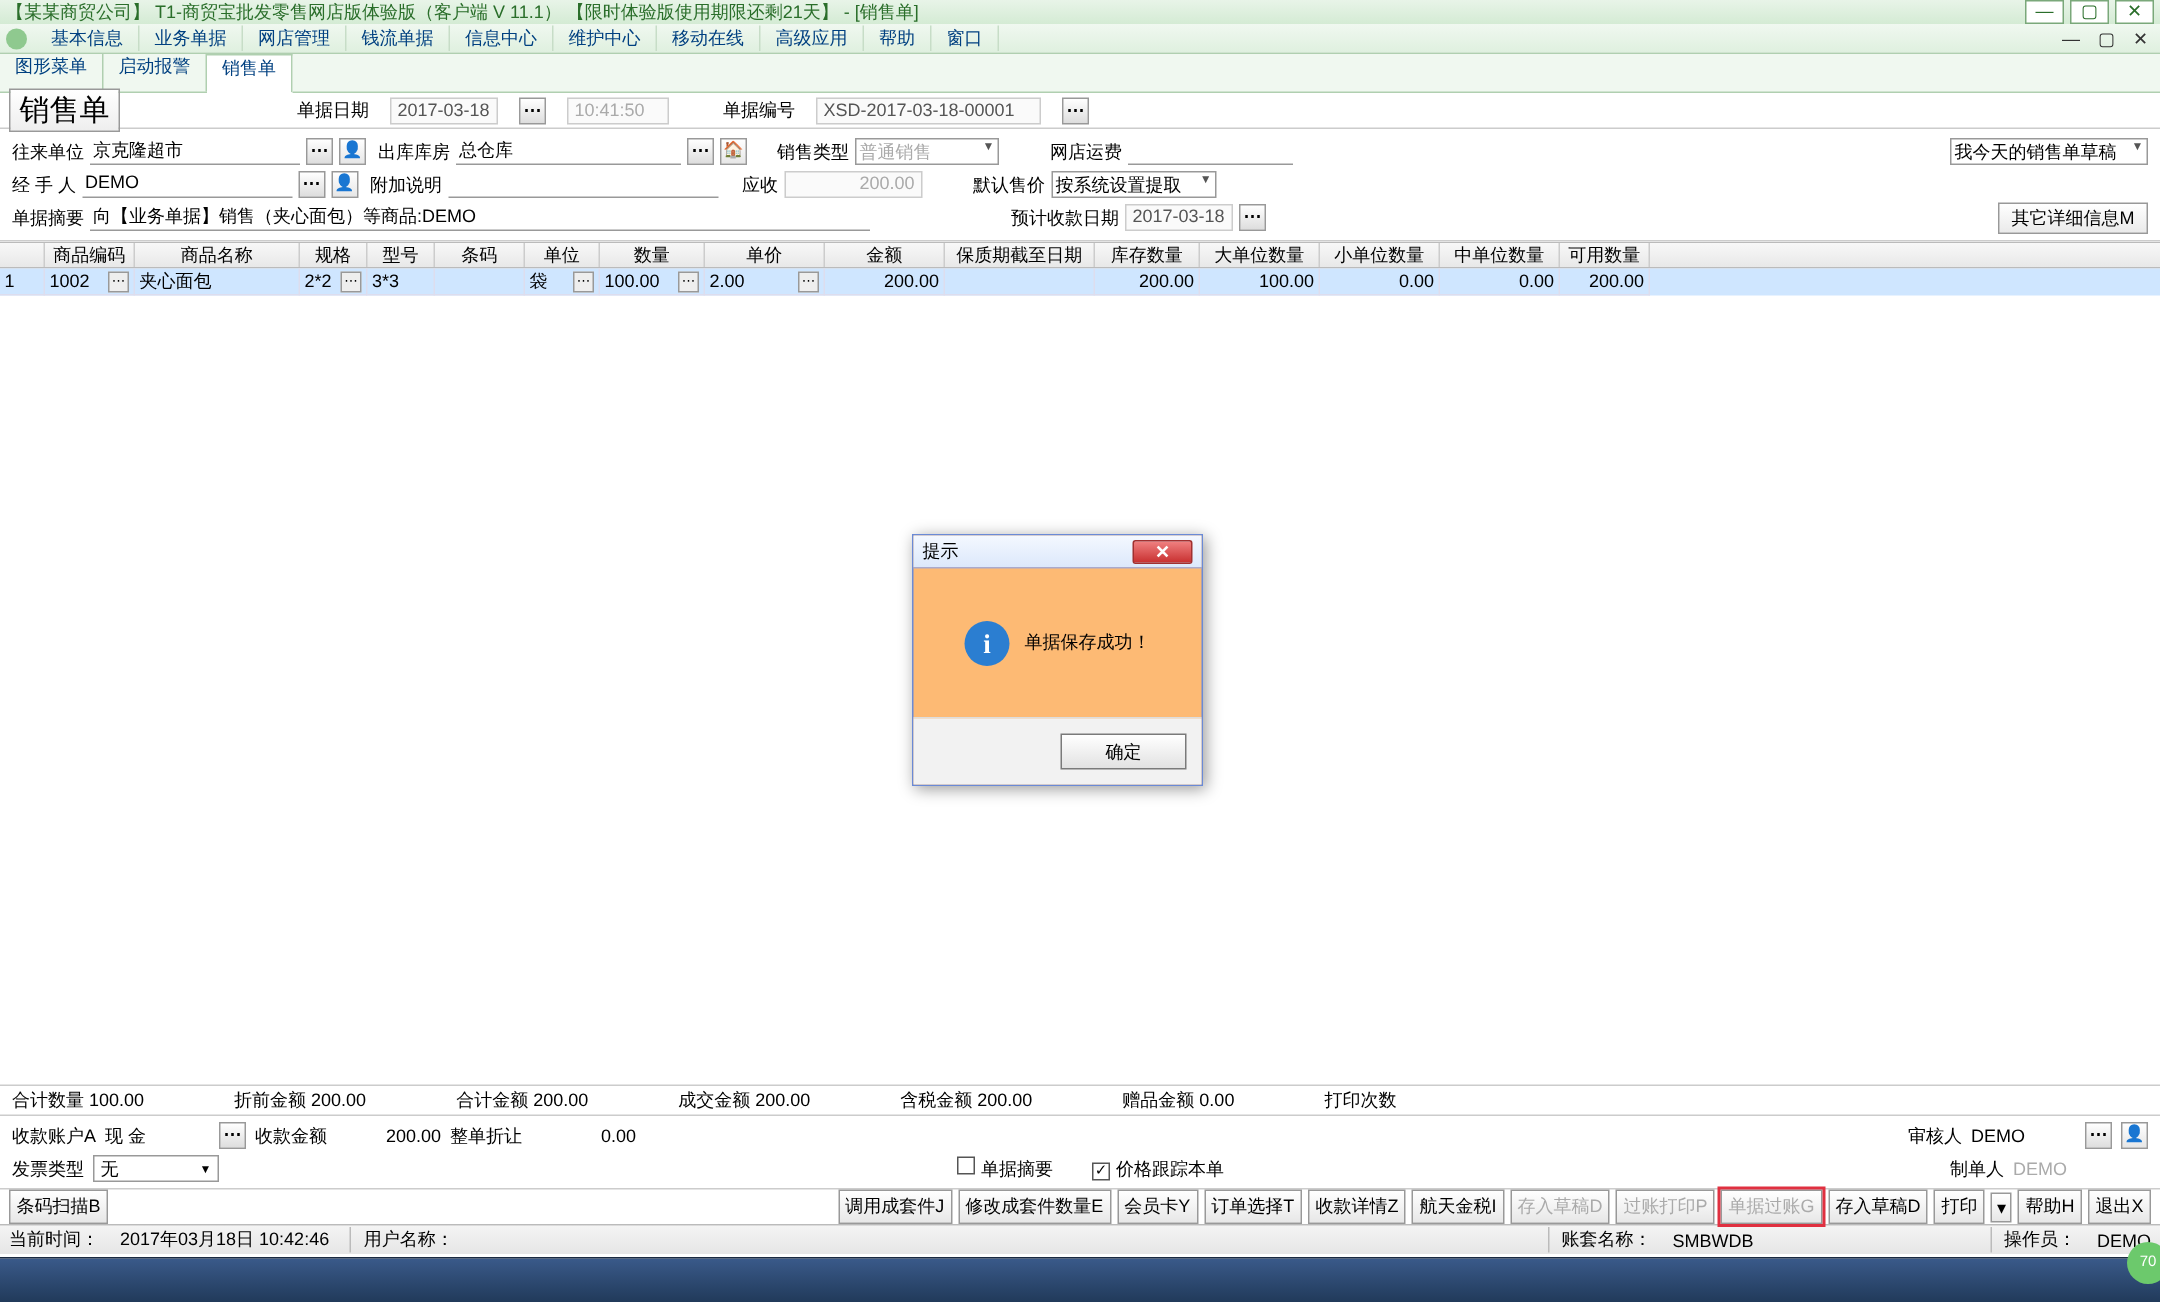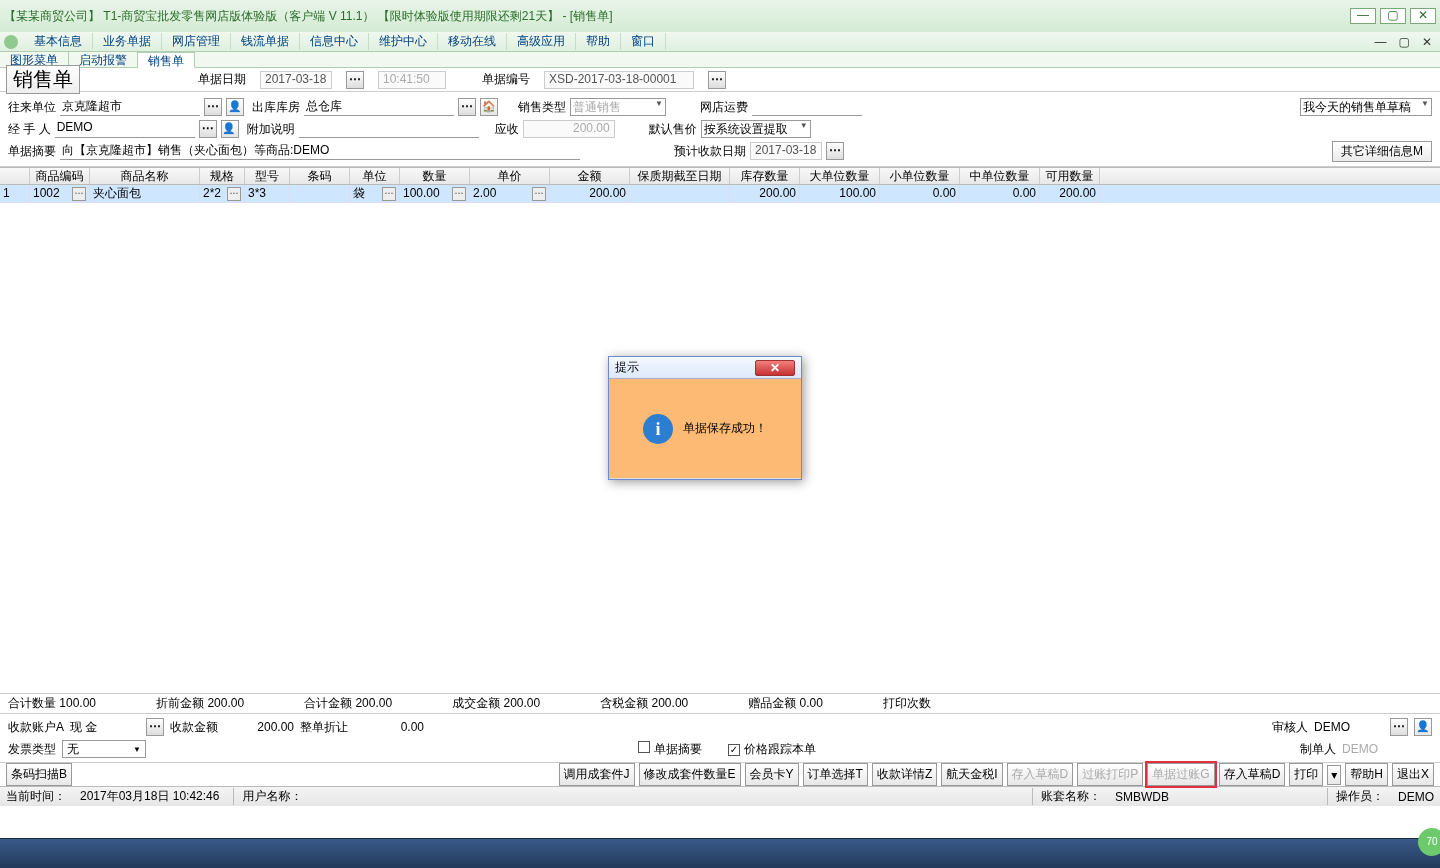--- a/index.html
+++ b/index.html
@@ -1,32 +1,32 @@
 <!DOCTYPE html>
 <html><head>
 <meta charset="utf-8">
 <style>
 * { box-sizing: border-box; margin: 0; padding: 0; font-family: "Microsoft YaHei", SimSun, sans-serif; font-size: 12px; }
 html, body { width: 1440px; height: 868px; overflow: hidden; background: #fff; position: relative; }
 
 
-.titlebar { height: 32px; background: linear-gradient(#e8f4e8, #d4ebd4); display: flex; align-items: center; padding: 0 4px; color: #2a6e2a; justify-content: space-between; }
+.titlebar { height: 16px; background: linear-gradient(#e8f4e8, #d4ebd4); display: flex; align-items: center; padding: 0 4px; color: #2a6e2a; justify-content: space-between; }
 .titlebar .title { flex: 1; }
 .titlebar .winbtn { width: 26px; height: 16px; border: 1px solid #7aa87a; margin-left: 4px; text-align: center; line-height: 12px; background: #fff; cursor: pointer; color: #2a6e2a; }
 
 
 .menubar { height: 20px; background: linear-gradient(#f0f8f0, #dff0df); display: flex; align-items: center; padding: 0 4px; border-bottom: 1px solid #b0cfb0; }
 .menubar .micon { width: 14px; height: 14px; border-radius: 50%; background: #8fc98f; margin-right: 6px; }
 .menubar .mitem { padding: 0 10px; color: #004080; cursor: pointer; border-right: 1px solid #c7ddc7; }
 .menubar .mitem:last-child { border-right: none; }
 .menubar .winctrl { margin-left: auto; display: flex; gap: 4px; color: #333; }
 .menubar .winctrl span { cursor: pointer; padding: 0 4px; }
 
 
-.tabsrow { height: 16px; background: #f0f8f0; display: flex; border-bottom: 1px solid #b0cfb0; }
+.tabsrow { height: 26px; background: #f0f8f0; display: flex; border-bottom: 1px solid #b0cfb0; }
 .tabsrow .tab { padding: 0 10px; line-height: 17px; border-right: 1px solid #b0cfb0; color: #004080; cursor: pointer; }
 .tabsrow .tab.active { background: #fff; border-top: 1px solid #b0cfb0; border-bottom: 1px solid #fff; margin-bottom: -1px; }
 
 
 .dochdr { height: 24px; background: #fff; border-bottom: 1px solid #ccc; display: flex; align-items: center; padding: 0 6px; gap: 14px; }
 .doctitle { font-family: KaiTi, serif; font-size: 20px; border: 1px solid #999; padding: 0 6px; background: linear-gradient(#fff,#eee); }
 .roinput { border: 1px solid #ccc; background: #fafafa; height: 18px; padding: 0 4px; color: #555; }
 .roinput.dim { color: #aaa; }
 .dots { width: 18px; height: 18px; border: 1px solid #999; background: linear-gradient(#fff,#ddd); text-align: center; line-height: 14px; cursor: pointer; font-weight: bold; }
 
@@ -44,21 +44,21 @@
 .gridwrap { height: 526px; background: #fff; overflow: hidden; position: relative; }
 .gridhdr { display: grid; grid-template-columns: 30px 60px 110px 45px 45px 60px 50px 70px 80px 80px 100px 70px 80px 80px 80px 60px; height: 18px; background: linear-gradient(#f8f8f8,#e8e8e8); border-top: 1px solid #bbb; border-bottom: 1px solid #bbb; }
 .gridhdr > div { border-right: 1px solid #ccc; text-align: center; line-height: 17px; overflow: hidden; white-space: nowrap; }
 .gridrow { display: grid; grid-template-columns: 30px 60px 110px 45px 45px 60px 50px 70px 80px 80px 100px 70px 80px 80px 80px 60px; height: 18px; }
 .gridrow.sel { background: #cfe6ff; }
 .gridrow > div { border-right: 1px solid #dde; border-bottom: 1px solid #dde; padding: 0 3px; line-height: 17px; white-space: nowrap; overflow: hidden; display:flex; align-items:center; }
 .gridrow .num { justify-content: flex-end; }
 .celldots { margin-left: auto; width: 14px; height: 14px; border: 1px solid #999; background: #eee; text-align: center; line-height: 10px; font-size: 9px; cursor: pointer; }
 
 
-.totals { height: 20px; border-top: 1px solid #ccc; display: flex; align-items: center; gap: 60px; padding: 0 8px; }
+.totals { height: 20px; border-top: 1px solid #ccc; display: flex; align-items: center; gap: 60px; padding: 0 8px; margin-top: 36px; }
 .payrow { border-top: 1px solid #ccc; padding: 2px 8px; }
 .payrow .line { display: flex; align-items: center; gap: 6px; height: 22px; }
 .payrow .cbolong { border: 1px solid #999; height: 18px; display:flex; align-items:center; padding:0 4px; }
 .payrow .cbolong .arrow{margin-left:auto;font-size:8px;}
 .chk { width: 12px; height: 12px; border: 1px solid #555; display:inline-block; margin-right:4px; text-align:center; line-height:10px; font-size:10px; }
 
 
 .btnbar { height: 24px; border-top: 1px solid #ccc; display: flex; align-items: center; padding: 0 6px; gap: 4px; }
 .btnbar .bbtn { border: 1px solid #999; background: linear-gradient(#fff,#e7e7e7); padding: 2px 4px; cursor: pointer; }
 .btnbar .bbtn.disabled { color: #aaa; cursor: default; }
@@ -165,21 +165,21 @@
     <span class="lbl" style="margin-left:12px">应收</span>
     <span class="roinput dim" style="width:92px;text-align:right">200.00</span>
     <span class="lbl" style="margin-left:30px">默认售价</span>
     <span class="cbo" style="width:110px">
         <span>按系统设置提取</span>
         <span class="arrow">▼</span>
       </span>
   </div>
   <div class="frow">
     <span class="lbl">单据摘要</span>
-    <span class="fld" style="width:520px">向【京克隆超市】销售（夹心面包）等商品:DEMO</span>
+    <span class="fld" style="width:520px">向【业务单据】销售（夹心面包）等商品:DEMO</span>
     <span class="lbl" style="margin-left:90px">预计收款日期</span>
     <span class="roinput" style="width:72px">2017-03-18</span>
     <span class="dots">⋯</span>
     <span style="flex:1"></span>
     <span class="btnflat">其它详细信息M</span>
   </div>
 </div>
 
 <div class="gridwrap">
   <div class="gridhdr">
@@ -311,13 +311,16 @@
 
 <div class="modal">
   <div class="mtitle">
     <span>提示</span>
     <span class="x">✕</span>
   </div>
   <div class="mbody">
     <span class="inficon">i</span>
     <span>单据保存成功！</span>
   </div>
+  <div class="mfoot">
+    <button class="okbtn">确定</button>
+  </div>
 </div>
 
 </body></html>

